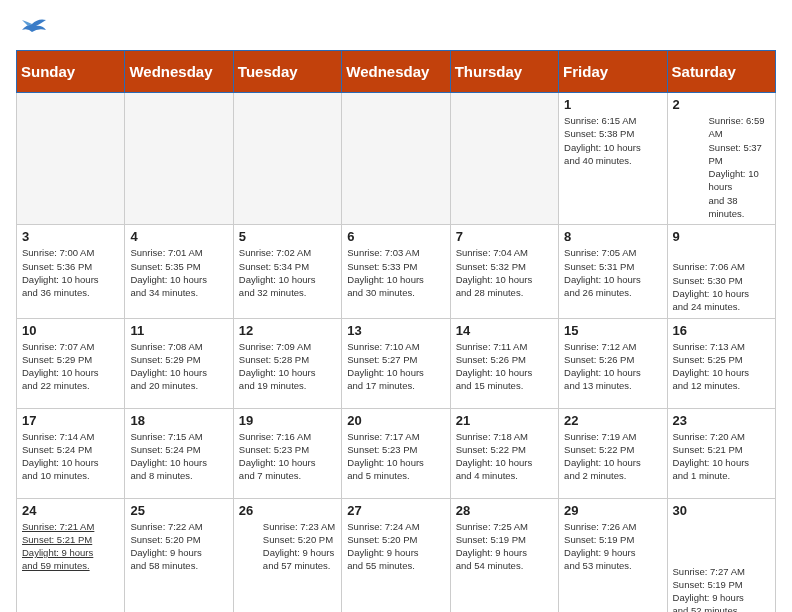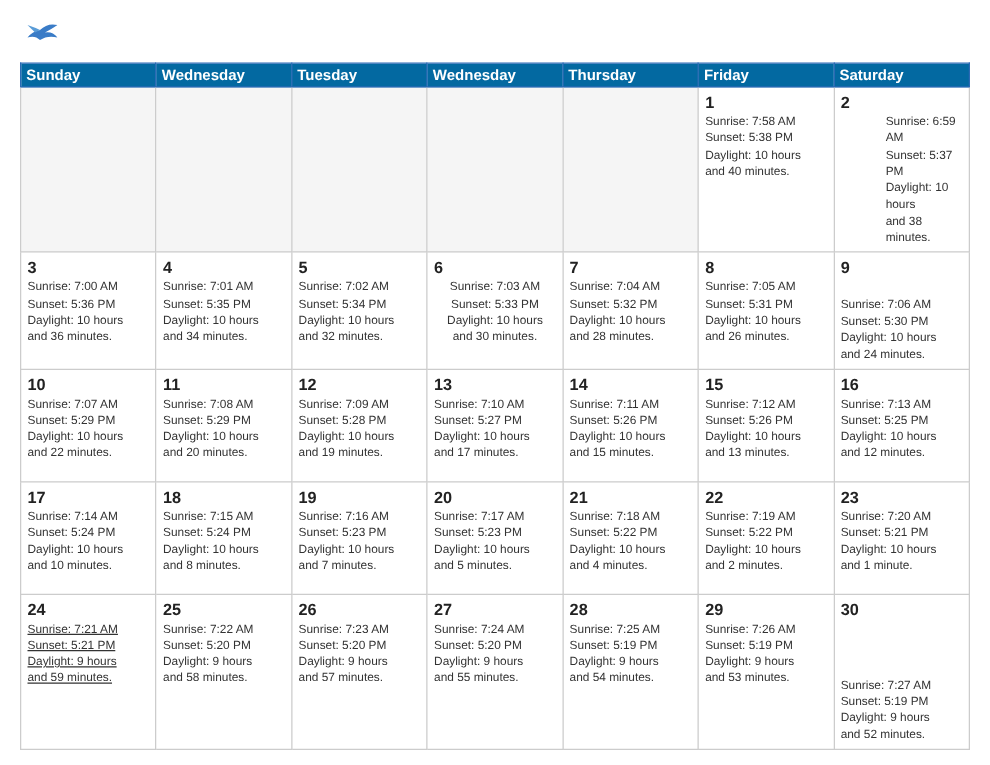--- a/index.html
+++ b/index.html
@@ -32,25 +32,25 @@
     .location {
       font-size: 14px;
       color: #444;
     }
     .calendar {
       width: 100%;
       border-collapse: collapse;
       table-layout: fixed;
     }
     .calendar th {
-      background: #0369a1;
+      background: #c2410c;
       color: #fff;
-      font-size: 12px;
+      font-size: 15px;
       font-weight: bold;
-      padding: 2px 4px;
+      padding: 12px 4px;
       text-align: left;
       border: 1px solid #2a6ab5;
     }
     .calendar td {
       border: 1px solid #ccc;
       vertical-align: top;
       padding: 4px 5px;
       font-size: 10px;
       color: #222;
       height: 90px;
@@ -106,21 +106,21 @@
   </thead>
   <tbody id="calendar-body">
   <tr>
         <td class="empty"></td>
         <td class="empty"></td>
         <td class="empty"></td>
         <td class="empty"></td>
         <td class="empty"></td>
         <td>
           <div class="day-number">1</div>
-          <div class="day-info" style="white-space: pre-line;">Sunrise: 7:58 AM
+          <div class="day-info" style="white-space: pre-line;">Sunrise: 6:15 AM
 Sunset: 5:38 PM
 Daylight: 10 hours
 and 40 minutes.</div>
         </td>
         <td>
           <div class="day-number">2</div>
           <div class="day-info" style="white-space: pre-line; margin-left: 36px;">Sunrise: 6:59 AM
 Sunset: 5:37 PM
 Daylight: 10 hours
 and 38 minutes.</div>
@@ -143,21 +143,21 @@
         </td>
         <td>
           <div class="day-number">5</div>
           <div class="day-info" style="white-space: pre-line;">Sunrise: 7:02 AM
 Sunset: 5:34 PM
 Daylight: 10 hours
 and 32 minutes.</div>
         </td>
         <td>
           <div class="day-number">6</div>
-          <div class="day-info" style="white-space: pre-line; text-align: center;">Sunrise: 7:03 AM
+          <div class="day-info" style="white-space: pre-line;">Sunrise: 7:03 AM
 Sunset: 5:33 PM
 Daylight: 10 hours
 and 30 minutes.</div>
         </td>
         <td>
           <div class="day-number">7</div>
           <div class="day-info" style="white-space: pre-line;">Sunrise: 7:04 AM
 Sunset: 5:32 PM
 Daylight: 10 hours
 and 28 minutes.</div>
@@ -289,21 +289,21 @@
         </td>
         <td>
           <div class="day-number">25</div>
           <div class="day-info" style="white-space: pre-line;">Sunrise: 7:22 AM
 Sunset: 5:20 PM
 Daylight: 9 hours
 and 58 minutes.</div>
         </td>
         <td>
           <div class="day-number">26</div>
-          <div class="day-info" style="white-space: pre-line;">Sunrise: 7:23 AM
+          <div class="day-info" style="white-space: pre-line; margin-left: 24px;">Sunrise: 7:23 AM
 Sunset: 5:20 PM
 Daylight: 9 hours
 and 57 minutes.</div>
         </td>
         <td>
           <div class="day-number">27</div>
           <div class="day-info" style="white-space: pre-line;">Sunrise: 7:24 AM
 Sunset: 5:20 PM
 Daylight: 9 hours
 and 55 minutes.</div>

